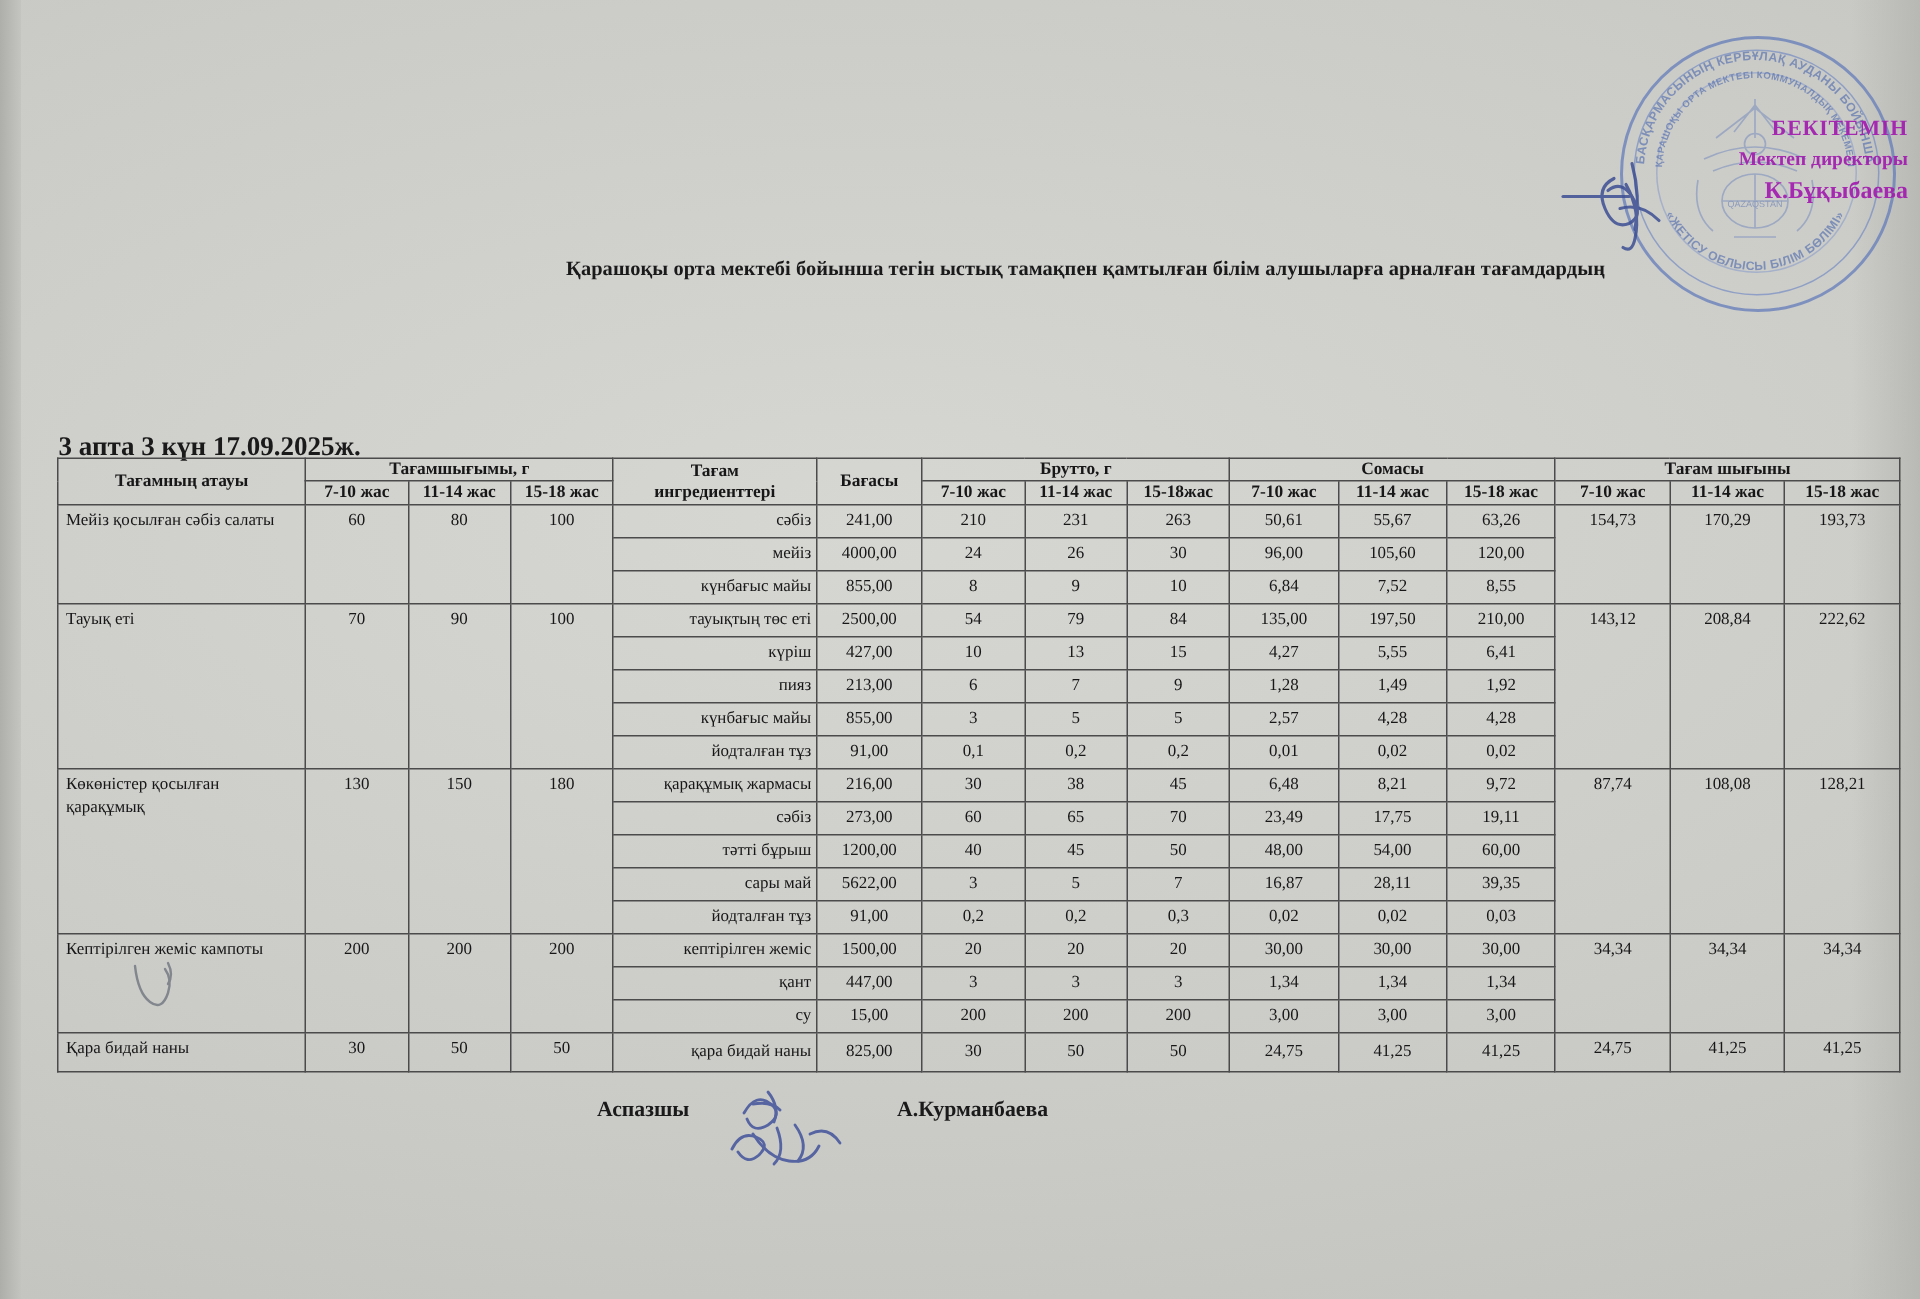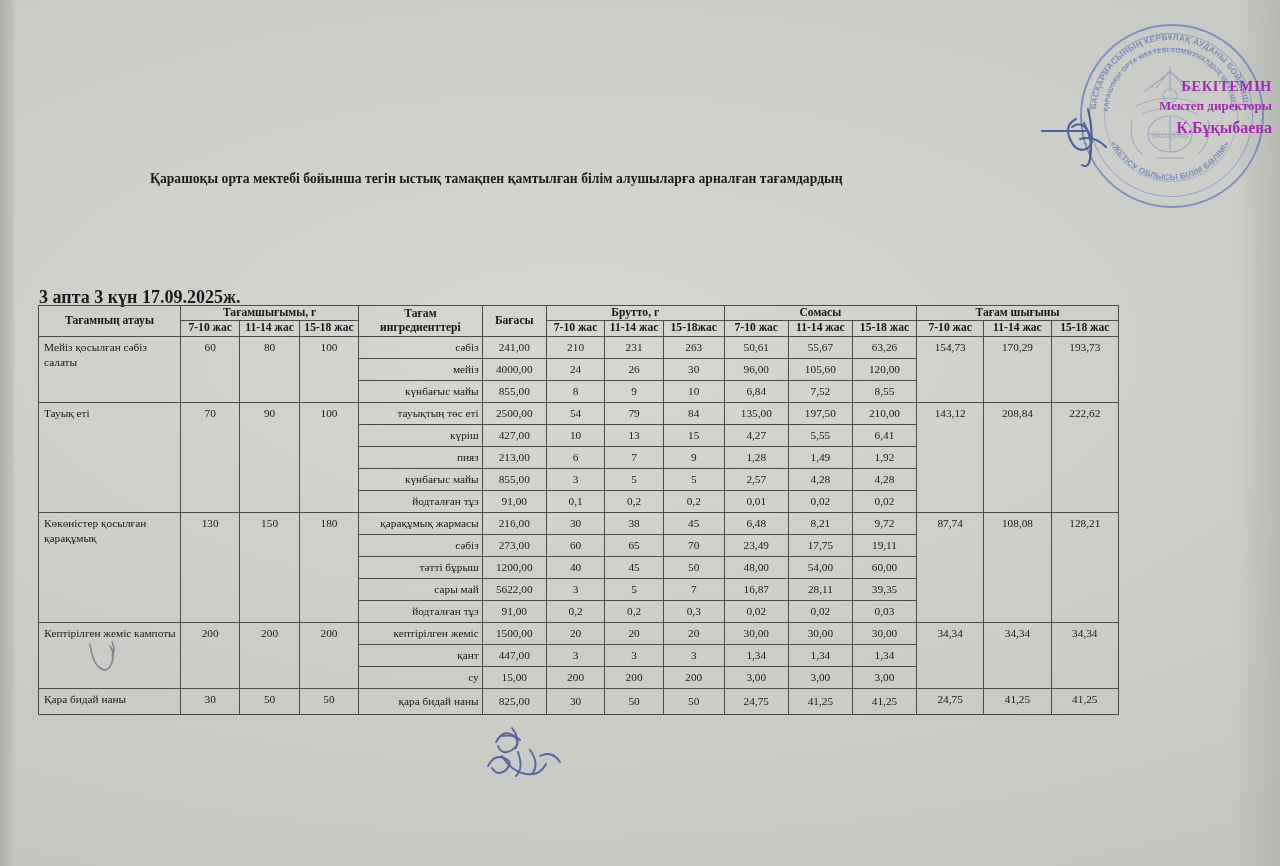--- a/index.html
+++ b/index.html
@@ -60,49 +60,49 @@
   #approval-text .l1{font-size:14.5px;letter-spacing:.6px;}
   #approval-text .l2{font-size:13px;}
   #approval-text .l3{font-size:16px;}
   #dir-sign{
     position:absolute;left:1040px;top:95px;width:120px;height:80px;opacity:.85;
   }
 
   
   #title{
     position:absolute;left:150px;top:168px;width:920px;
-    text-align:left;font-weight:bold;font-size:13.6px;line-height:1.62;
+    text-align:right;font-weight:bold;font-size:13.6px;line-height:1.62;
     letter-spacing:.05px;
   }
 
   
   #dateline{
     position:absolute;left:39px;top:287px;font-weight:bold;font-size:18px;
   }
 
   
   #tbl-wrap{position:absolute;left:38px;top:305px;width:1133px;}
   table{
-    border-collapse:collapse;width:1081px;
+    border-collapse:collapse;width:1229px;
     font-size:11.3px;
     color:#171717;
   }
   th,td{
     border:1px solid #4b4b4b;
     padding:0 3px;
     background:transparent;
   }
   thead th{
     text-align:center;font-weight:bold;font-size:11.6px;line-height:1.25;
   }
   td{height:21px;}
   .c{text-align:center;}
   .l{text-align:right;margin-top:40px;}
   .name-cell{text-align:left;vertical-align:top;padding:3px 4px 0 5px;line-height:1.3;}
-  .name-cell.ctr{text-align:center;}
+  .name-cell.ctr{}
   .grp-cell{text-align:center;vertical-align:top;padding-top:4px;}
   .w-name{width:152px;}
   .w-age{width:60px;}
   .w-ing{width:126px;}
   .w-price{width:62px;margin-left:48px;}
   .w-num{width:60px;}
   .w-sum{width:64px;}
   .w-out{width:68px;}
 
   
@@ -417,20 +417,25 @@
   </div>
 
   <svg id="hw-mark" viewBox="0 0 40 34">
     <g fill="none" stroke="#6a6f7a" stroke-width="1.6" stroke-linecap="round">
       <path d="M4 4 q2 18 10 24 q8 6 12 -6 q3 -9 -2 -16"></path>
       <path d="M26 2 q4 8 0 14"></path>
     </g>
   </svg>
 
   <div id="signblock">
+    <div class="row">
+      <span class="role">Аспазшы</span>
+      <span class="gap"></span>
+      <span>А.Курманбаева</span>
+    </div>
   </div>
   <svg id="sig-svg" viewBox="0 0 110 62">
     <g fill="none" stroke="#4a5a9e" stroke-width="1.9" stroke-linecap="round">
       <path d="M12 20 q8 -14 18 -6 q8 7 -2 14 q-10 6 -14 -4"></path>
       <path d="M28 6 q8 10 4 20"></path>
       <path d="M18 14 q12 -2 18 4"></path>
       <path d="M4 44 q6 -12 16 -8 q10 4 2 12 q-8 7 -14 -2"></path>
       <path d="M18 34 q10 16 24 18 q14 2 20 -10"></path>
       <path d="M34 30 q6 16 -2 24"></path>
       <path d="M46 28 q10 14 2 24"></path>

